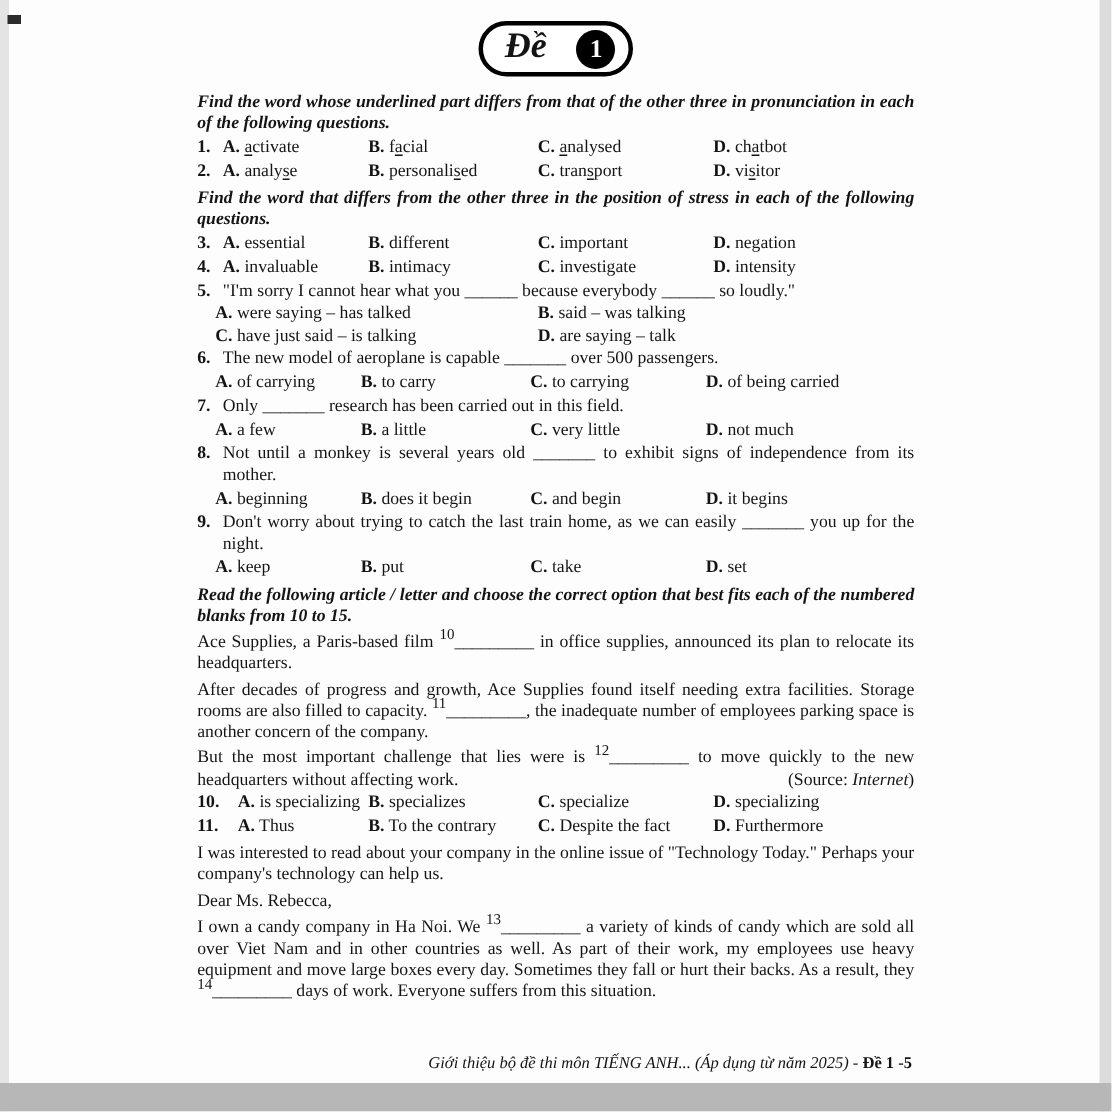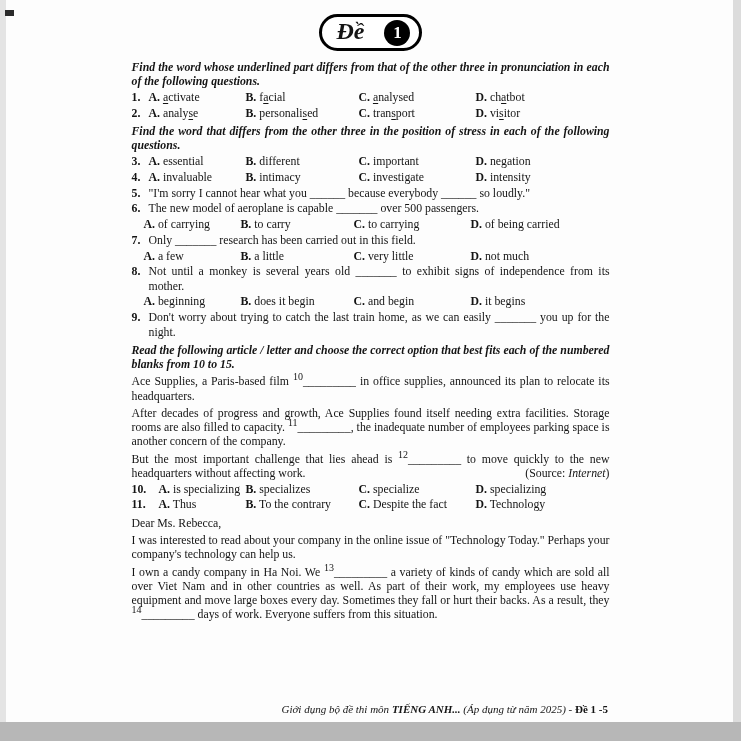--- a/index.html
+++ b/index.html
@@ -27,21 +27,21 @@
   .g4b{grid-template-columns:87px 113px 117px 1fr;flex:1;}
   .g2{grid-template-columns:215px 1fr;}
   .ind{margin-left:12px;margin-top:1.5px;}
   .opt b{font-weight:bold;}
   .ul{text-decoration:underline;text-underline-offset:2px;}
   sup{font-size:10px;line-height:0;vertical-align:super;}
   .p12{position:relative;}
   .source{position:absolute;right:0;bottom:0;}
   .salut{margin-top:4px;}
   .footer{position:absolute;right:133px;bottom:26px;font-size:11px;font-style:italic;}
-  .footer .bi{font-weight:bold;}
+  .footer .bi{font-weight:normal;}
   .footer .b{font-weight:bold;font-style:normal;}
 </style>
 </head>
 <body>
 
 <div class="edge-l"></div>
 <div class="edge-r"></div>
 <div class="edge-b"></div>
 <div class="speck"></div>
 
@@ -94,20 +94,26 @@
       <span class="opt"><b>C.</b> <span>investigate</span></span>
       <span class="opt"><b>D.</b> <span>intensity</span></span>
     </div>
   </div>
 
 
   <div class="q">
     <span class="qnum">5.</span>
     <div class="qtext">"I'm sorry I cannot hear what you ______ because everybody ______ so loudly."</div>
   </div>
+  <div class="optgrid g2 ind">
+    <span class="opt"><b>A.</b> <span>were saying – has talked</span></span>
+    <span class="opt"><b>B.</b> <span>said – was talking</span></span>
+    <span class="opt"><b>C.</b> <span>have just said – is talking</span></span>
+    <span class="opt"><b>D.</b> <span>are saying – talk</span></span>
+  </div>
 
   <div class="q">
     <span class="qnum">6.</span>
     <div class="qtext">The new model of aeroplane is capable _______ over 500 passengers.</div>
   </div>
   <div class="optgrid g4 ind">
     <span class="opt"><b>A.</b> <span>of carrying</span></span>
     <span class="opt"><b>B.</b> <span>to carry</span></span>
     <span class="opt"><b>C.</b> <span>to carrying</span></span>
     <span class="opt"><b>D.</b> <span>of being carried</span></span>
@@ -132,49 +138,55 @@
     <span class="opt"><b>A.</b> <span>beginning</span></span>
     <span class="opt"><b>B.</b> <span>does it begin</span></span>
     <span class="opt"><b>C.</b> <span>and begin</span></span>
     <span class="opt"><b>D.</b> <span>it begins</span></span>
   </div>
 
   <div class="q">
     <span class="qnum">9.</span>
     <div class="qtext">Don't worry about trying to catch the last train home, as we can easily _______ you up for the night.</div>
   </div>
+  <div class="optgrid g4 ind">
+    <span class="opt"><b>A.</b> <span>keep</span></span>
+    <span class="opt"><b>B.</b> <span>put</span></span>
+    <span class="opt"><b>C.</b> <span>take</span></span>
+    <span class="opt"><b>D.</b> <span>set</span></span>
+  </div>
 
   <p class="instr">Read the following article / letter and choose the correct option that best fits each of the numbered blanks from 10 to 15.</p>
 
   <p class="para"><span>Ace Supplies, a Paris-based film </span><sup>10</sup><span>_________</span><span> in office supplies, announced its plan to relocate its headquarters.</span></p>
 
   <p class="para"><span>After decades of progress and growth, Ace Supplies found itself needing extra facilities. Storage rooms are also filled to capacity. </span><sup>11</sup><span>_________</span><span>, the inadequate number of employees parking space is another concern of the company.</span></p>
 
-  <p class="para p12"><span>But the most important challenge that lies ahead is </span><sup>12</sup><span>_________</span><span> to move quickly to the new headquarters without affecting work.</span><span class="source"><span>(Source: </span><i>Internet</i><span>)</span></span></p>
+  <p class="para p12"><span>But the most important challenge that lies were is </span><sup>12</sup><span>_________</span><span> to move quickly to the new headquarters without affecting work.</span><span class="source"><span>(Source: </span><i>Internet</i><span>)</span></span></p>
 
   <div class="q">
     <span class="qnum wide">10.</span>
     <div class="optgrid g4b">
       <span class="opt"><b>A.</b> <span>is specializing</span></span>
       <span class="opt"><b>B.</b> <span>specializes</span></span>
       <span class="opt"><b>C.</b> <span>specialize</span></span>
       <span class="opt"><b>D.</b> <span>specializing</span></span>
     </div>
   </div>
 
   <div class="q">
     <span class="qnum wide">11.</span>
     <div class="optgrid g4b">
       <span class="opt"><b>A.</b> <span>Thus</span></span>
       <span class="opt"><b>B.</b> <span>To the contrary</span></span>
       <span class="opt"><b>C.</b> <span>Despite the fact</span></span>
-      <span class="opt"><b>D.</b> <span>Technology</span></span>
+      <span class="opt"><b>D.</b> <span>Furthermore</span></span>
     </div>
   </div>
 
 
+  <p class="para">I was interested to read about your company in the online issue of "Technology Today." Perhaps your company's technology can help us.</p>
   <p class="para salut">Dear Ms. Rebecca,</p>
-  <p class="para">I was interested to read about your company in the online issue of "Technology Today." Perhaps your company's technology can help us.</p>
   <p class="para"><span>I own a candy company in Ha Noi. We </span><sup>13</sup><span>_________</span><span> a variety of kinds of candy which are sold all over Viet Nam and in other countries as well. As part of their work, my employees use heavy equipment and move large boxes every day. Sometimes they fall or hurt their backs. As a result, they </span><sup>14</sup><span>_________</span><span> days of work. Everyone suffers from this situation.</span></p>
 
 </div>
 
-<div class="footer"><span>Giới dụng bộ đề thi môn </span><span class="bi">TIẾNG ANH...</span><span> (Áp dụng từ năm 2025) - </span><span class="b">Đề 1 -5</span></div>
+<div class="footer"><span>Giới thiệu bộ đề thi môn </span><span class="bi">TIẾNG ANH...</span><span> (Áp dụng từ năm 2025) - </span><span class="b">Đề 1 -5</span></div>
 
 </body></html>

